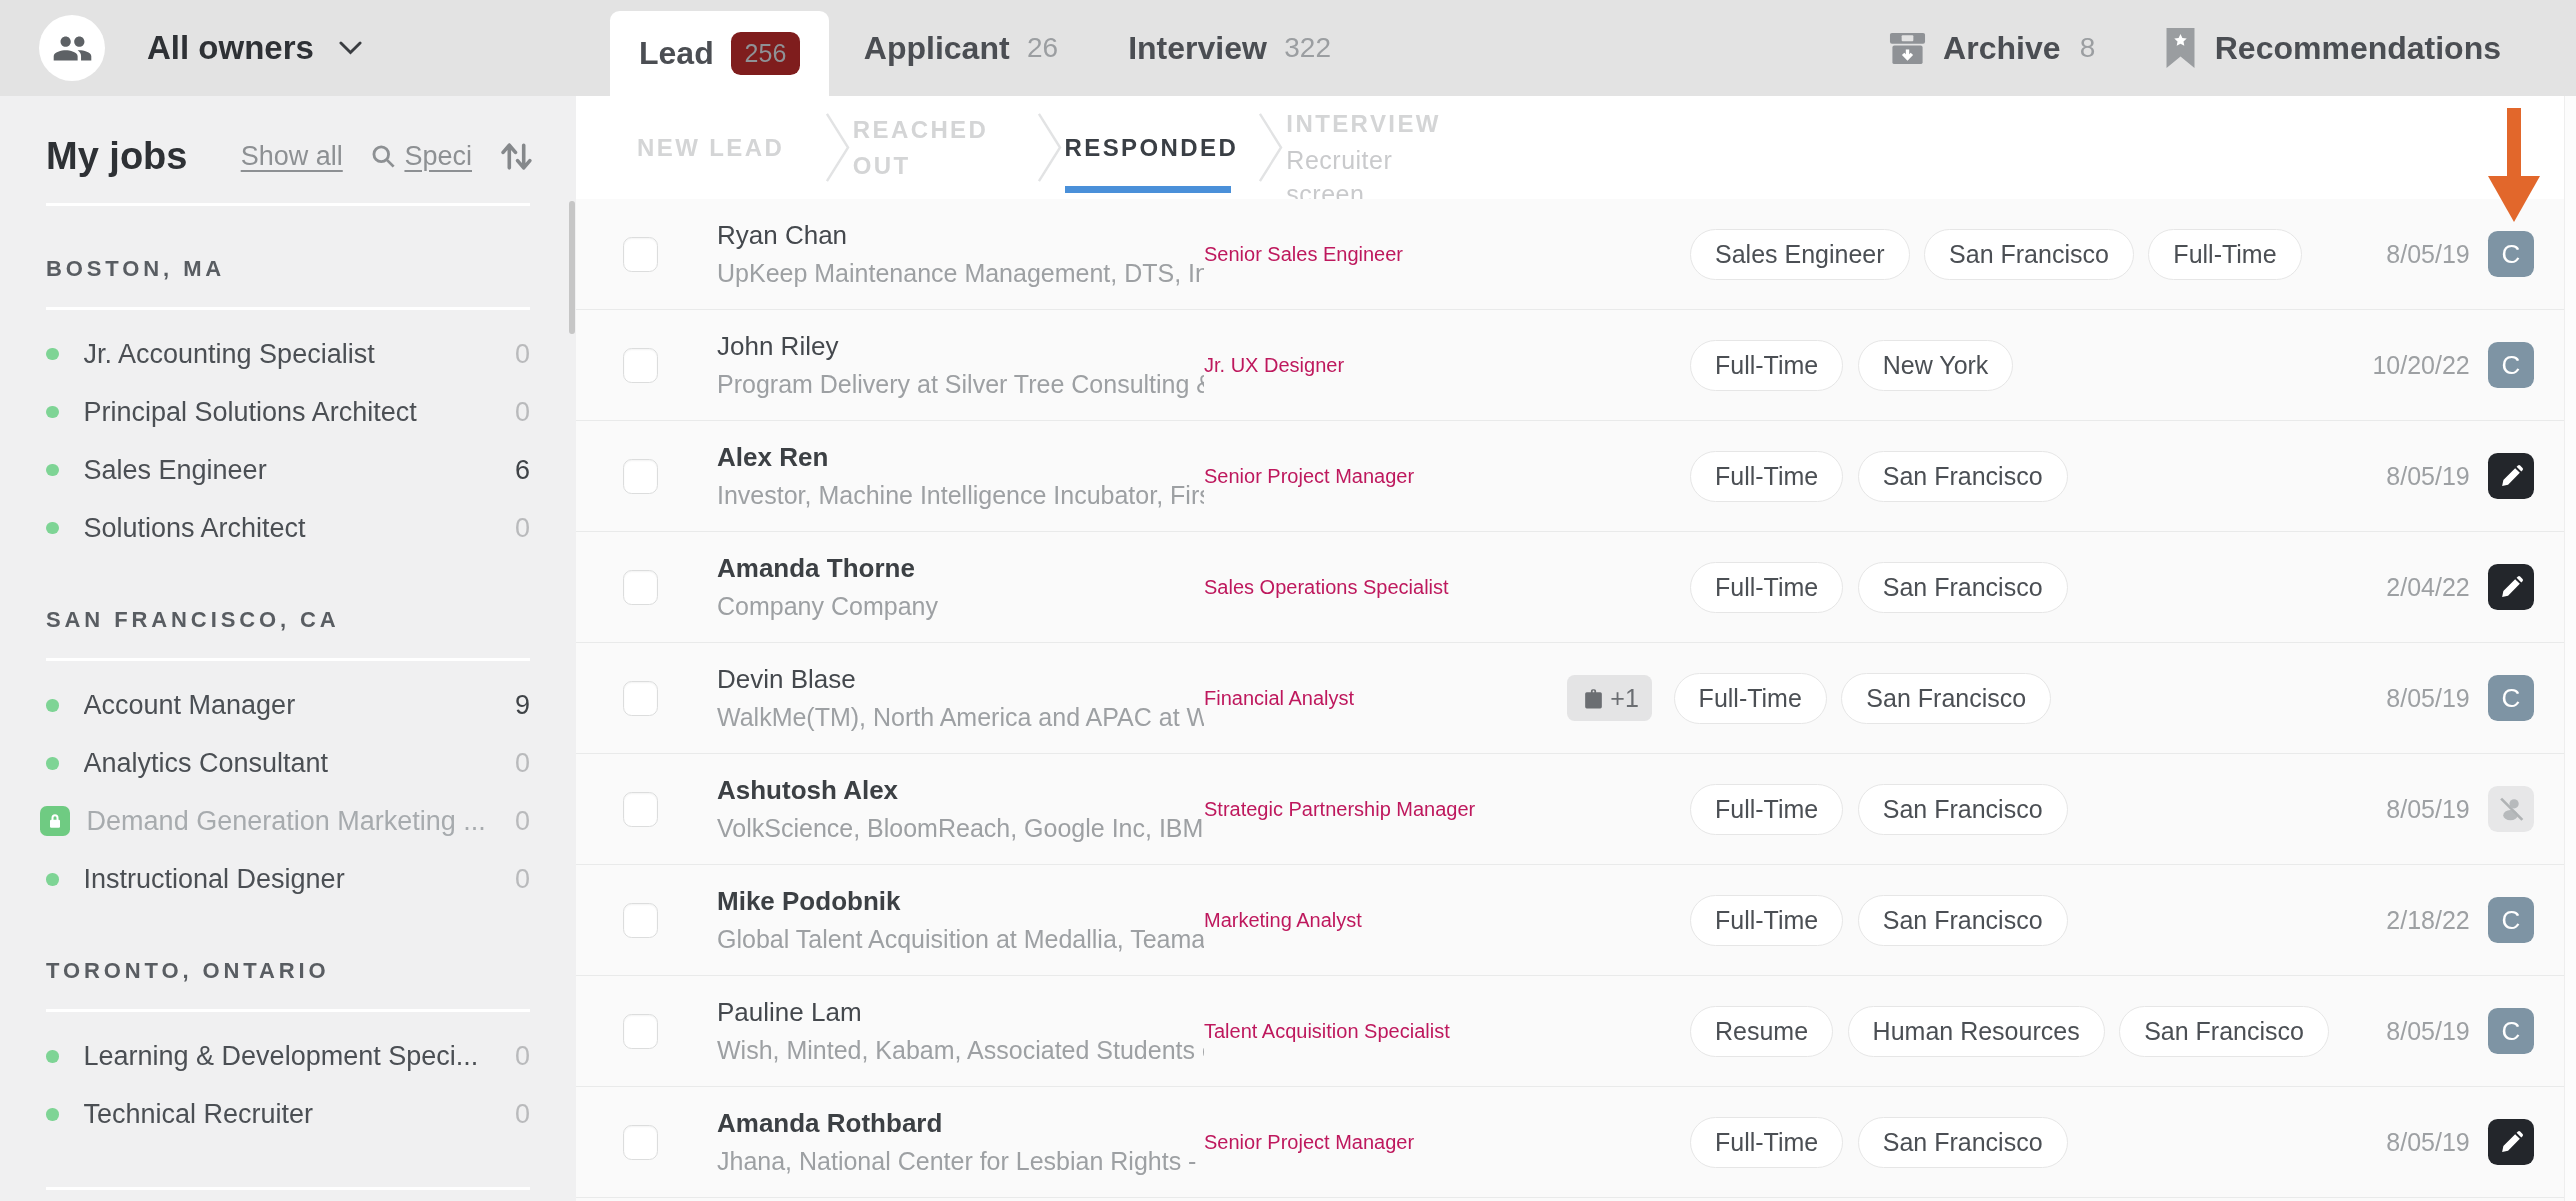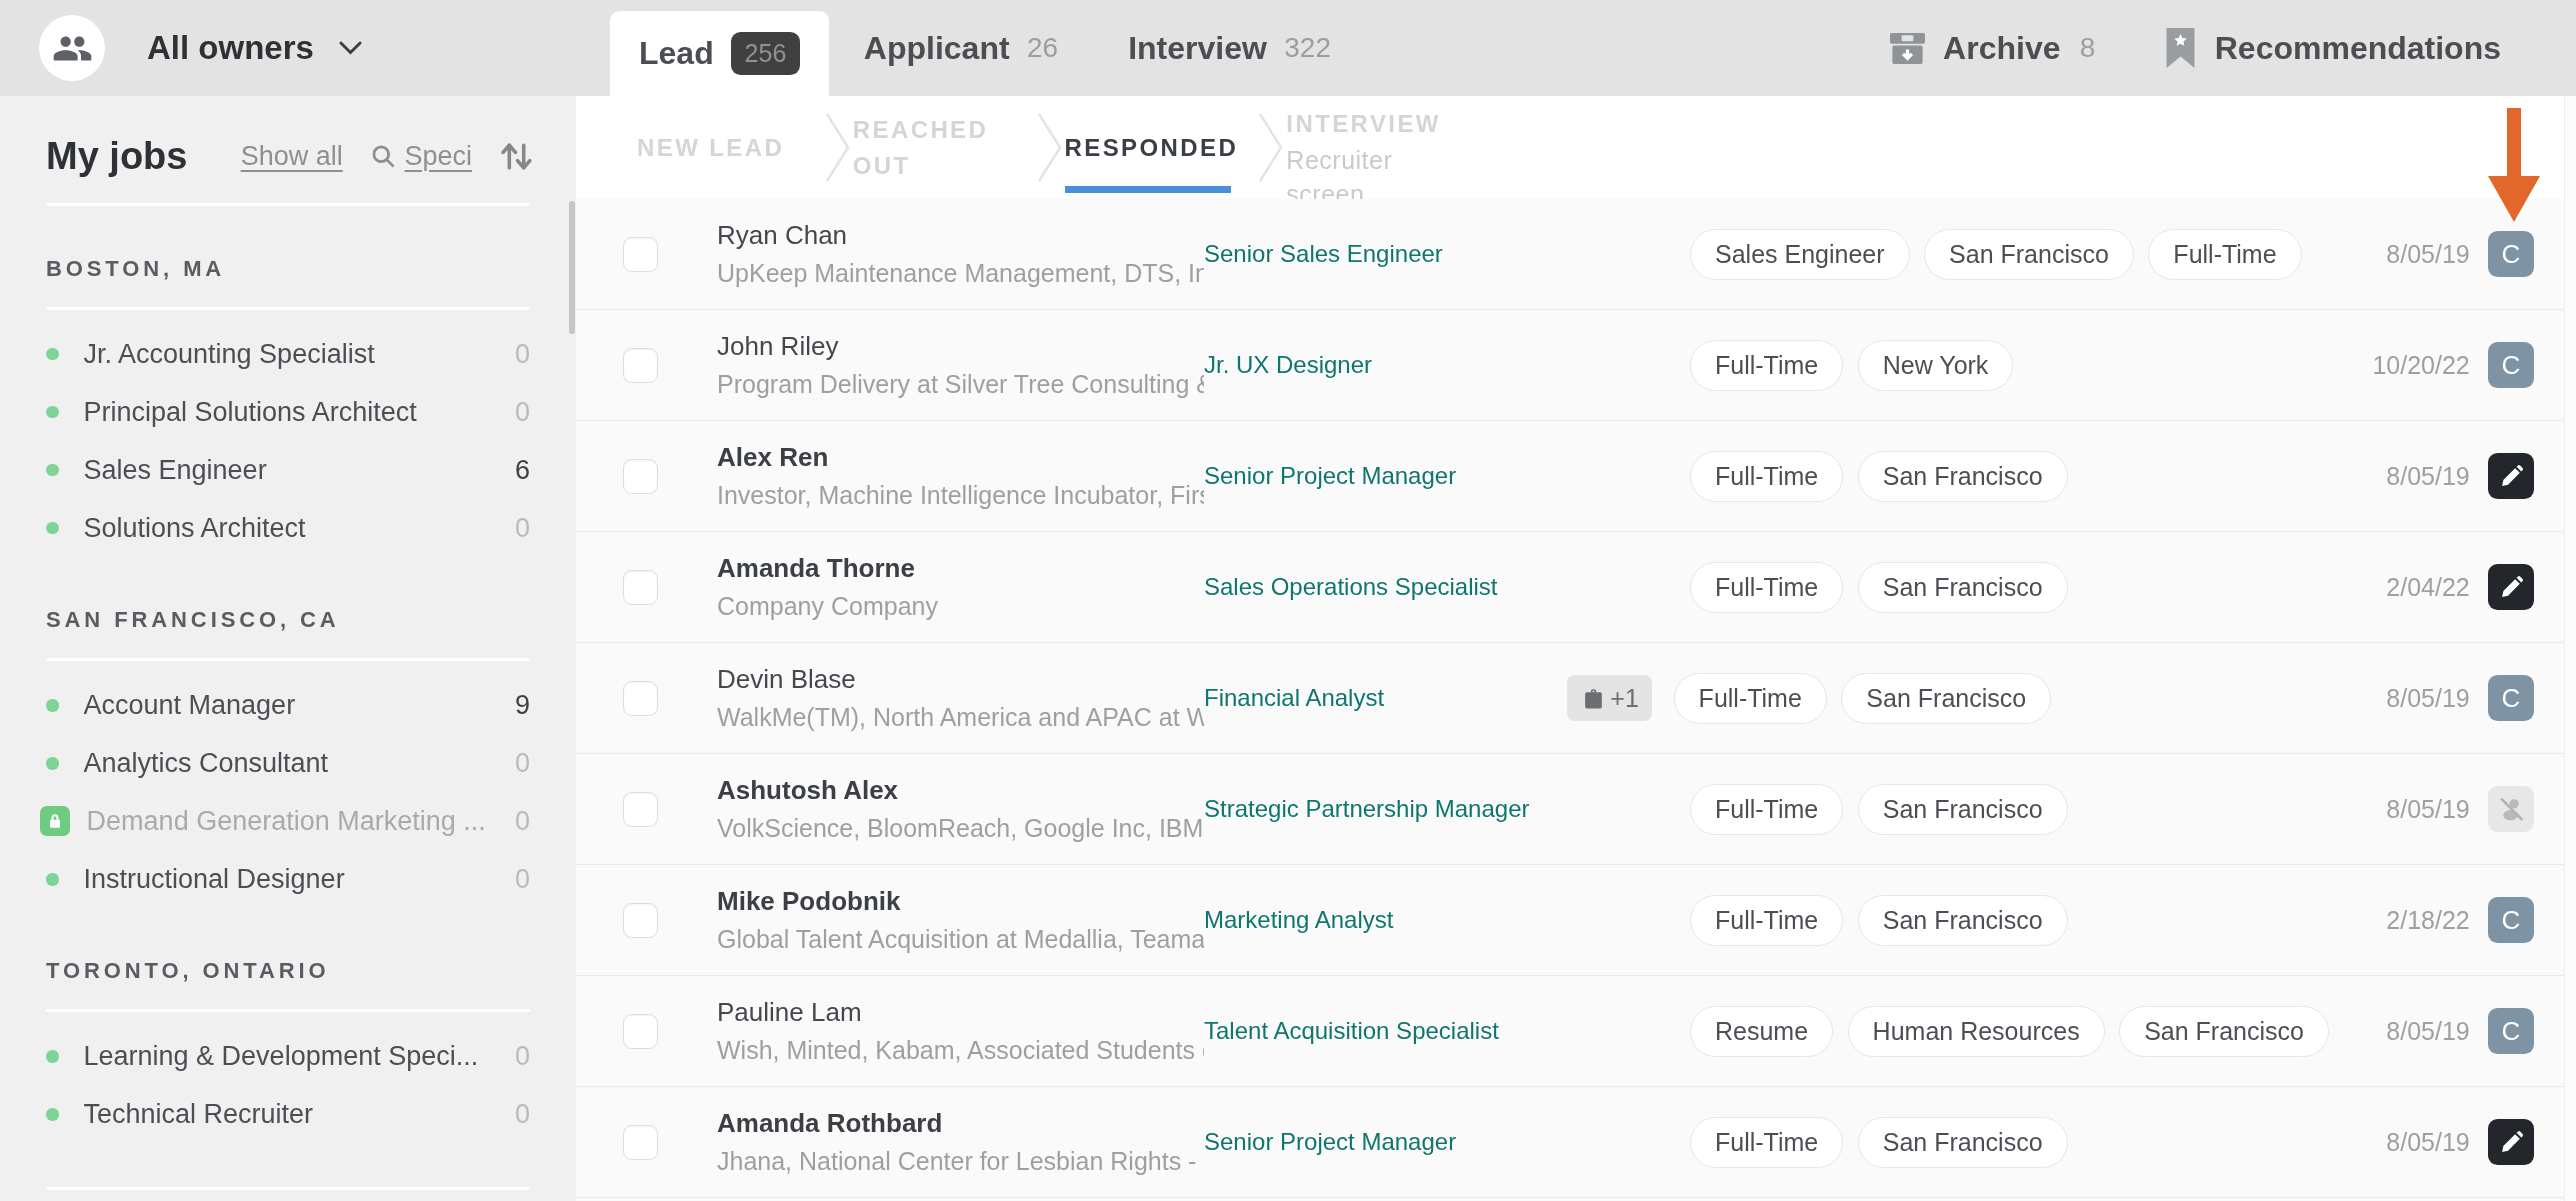--- a/index.html
+++ b/index.html
@@ -37,21 +37,21 @@
   .job-count.dim { color:#b9babc; }
   .side-thumb { position:absolute; right:1px; top:201px; width:5.8px; height:133px; border-radius:2.9px; background:#c6c6c6; }
 
   
   .main { position:relative; flex:1; min-width:0; display:flex; flex-direction:column; background:#fafafa; }
   .topbar { height:96px; min-height:96px; background:#e3e3e3; display:flex; align-items:center; }
   .tabs { display:flex; align-items:flex-end; height:100%; }
   .tab { display:flex; align-items:center; height:100%; padding:0 35px; font-size:32px; font-weight:bold; color:#4b4e53; cursor:pointer; }
   .tab.active { margin-left:34px; height:85px; background:#fff; border-radius:9.6px 9.6px 0 0; padding:0 29px; }
   .tab-count { margin-left:17.4px; font-size:28px; font-weight:normal; color:#9b9ea1; }
-  .tab-count.boxed { background:#404040; color:#8f9296; border-radius:9.6px; padding:6.8px 13.5px; font-size:25px; }
+  .tab-count.boxed { background:#7f1d1d; color:#8f9296; border-radius:9.6px; padding:6.8px 13.5px; font-size:25px; }
   .top-actions { margin-left:auto; display:flex; align-items:center; height:100%; gap:69px; padding-right:75px; }
   .top-action { display:flex; align-items:center; gap:17.4px; font-size:32px; font-weight:bold; color:#4b4e53; cursor:pointer; }
   .action-count { font-size:28px; font-weight:normal; color:#9b9ea1; margin-left:1.9px; }
   .tb-icon { display:flex; }
 
   
   .stages { height:103px; min-height:103px; background:#fff; display:flex; padding-left:61px; overflow:hidden; }
   .stage-wrap { display:flex; }
   .stage { position:relative; display:flex; flex-direction:column; justify-content:center; cursor:pointer; }
   .stage-label { font-size:24px; font-weight:600; letter-spacing:2.4px; color:#d4d5d6; line-height:36px; }
@@ -67,21 +67,21 @@
   .stages > div:nth-of-type(4) .stage { width:203px; }
 
   
   .rows { flex:1; background:#fafafa; }
   .row { display:flex; align-items:center; height:111px; border-bottom:1px solid #e9eaea; padding-left:47px; cursor:pointer; }
   .checkbox { width:35px; height:35px; border-radius:8.7px; background:#fff; border:1.9px solid #dcdddd; margin-right:59px; flex:none; box-shadow:inset 0 1px 1.9px rgba(0,0,0,0.05); }
   .who { width:487px; min-width:487px; }
   .name { font-size:26px; color:#44484d; white-space:nowrap; overflow:hidden; }
   .name.bold { font-weight:bold; color:#3c4044; }
   .subtitle { margin-top:8.7px; font-size:25px; color:#9da0a3; white-space:nowrap; overflow:hidden; }
-  .title { width:363px; min-width:363px; font-size:24px; color:#0f766e; white-space:nowrap; overflow:hidden; }
+  .title { width:363px; min-width:363px; font-size:20px; color:#be185d; white-space:nowrap; overflow:hidden; }
   .tags { display:flex; align-items:center; gap:14.5px; width:762px; min-width:0; overflow:hidden; }
   .tags.pad { padding-left:123px; }
   .pills { display:contents; }
   .chip { display:flex; align-items:center; gap:4.8px; height:46px; padding:0 13.5px; border-radius:7.7px; background:#e4e4e5; color:#6b6e72; font-size:25px; flex:none; margin-right:6.8px; }
   .chip svg { width:25px; height:25px; fill:#6b6e72; }
   .pill { display:flex; align-items:center; height:51px; padding:0 24px; border-radius:27px; border:1.9px solid #e6e6e6; background:#fff; font-size:25px; color:#4b4f54; white-space:nowrap; flex:none; }
   .right { margin-left:auto; display:flex; align-items:center; padding-right:42px; flex:none; }
   .date { width:116px; text-align:right; font-size:25px; color:#9da0a3; margin-right:18.3px; white-space:nowrap; }
   .badge { width:46px; height:46px; border-radius:9.6px; display:flex; align-items:center; justify-content:center; flex:none; cursor:pointer; }
   .badge.c { background:var(--badge-slate,#7e94a4); color:#fff; font-size:26px; }

